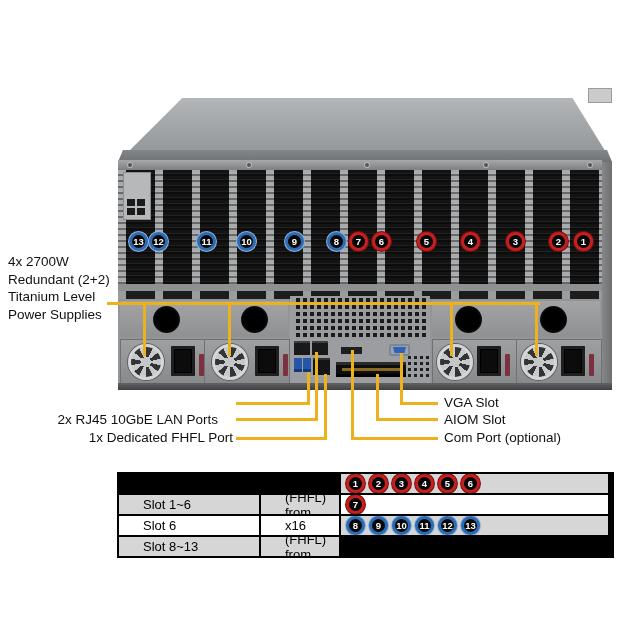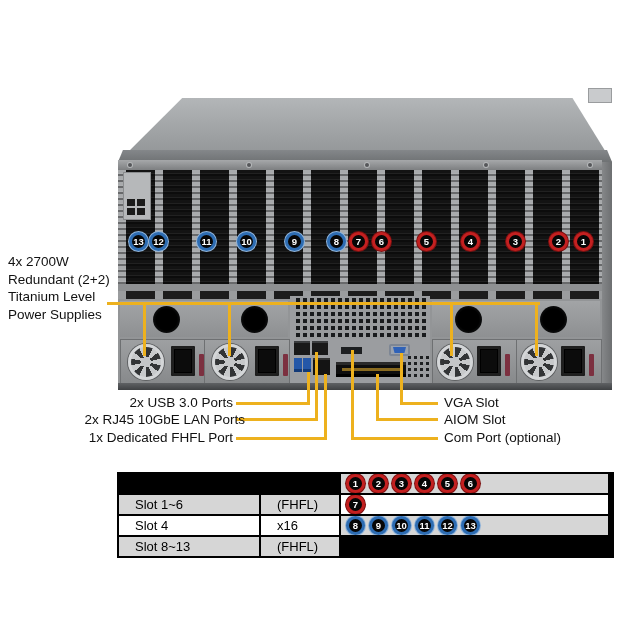--- a/index.html
+++ b/index.html
@@ -87,21 +87,21 @@
   .psu-text{left:8px;top:253px;line-height:17.5px;}
   .right-align{width:200px;text-align:right;}
 
   
   .slot-table{left:117px;top:472px;width:493px;border:2px solid #000;background:#000;
     display:grid;grid-template-columns:140px 78px 267px;grid-auto-rows:19px;gap:2px;z-index:7;}
   .cell{background:#fff;display:flex;align-items:center;font-size:13px;overflow:hidden;}
   .cell.head{font-weight:700;justify-content:center;margin-top:36px;}
   .cell.shaded{background:#d6d6d6;}
   .cell.badges{padding-left:5px;gap:4px;}
-  .cell.txt{padding-left:16px;}
+  .cell.txt{padding-left:24px;}
 </style>
 </head>
 <body>
 
 <div class="canvas">
 
   <div>
     <div class="abs top-tab"></div>
     <div class="abs chassis-top"></div>
     <div class="abs chassis-top-lip"></div>
@@ -214,22 +214,21 @@
   <div class="abs cl v" style="left:351px;top:350px;height:90px"></div>
   <div class="abs cl h" style="left:351px;top:437px;width:87px"></div>
 
   <div class="lbl psu-text">
     <div>4x 2700W</div>
     <div>Redundant (2+2)</div>
     <div>Titanium Level</div>
     <div>Power Supplies</div>
   </div>
 
-  <div class="lbl right-align" style="left:33px;top:395px">2x USB 3.0 Ports</div>
-  <div class="lbl right-align" style="left:45px;top:412px">2x RJ45 10GbE LAN Ports</div>
+  <div class="lbl right-align" style="left:18px;top:412px">2x RJ45 10GbE LAN Ports</div>
   <div class="lbl right-align" style="left:33px;top:430px">1x Dedicated FHFL Port</div>
 
   <div class="lbl" style="left:444px;top:395px">VGA Slot</div>
   <div class="lbl" style="left:444px;top:412px">AIOM Slot</div>
   <div class="lbl" style="left:444px;top:430px">Com Port (optional)</div>
 
   <div class="abs slot-table">
     <div class="cell head"></div>
     <div class="cell head">Slot Name</div>
 
@@ -240,21 +239,21 @@
         <span class="badge red">4</span>
         <span class="badge red">5</span>
         <span class="badge red">6</span>
       </div>
     <div class="cell shaded txt">Slot 1~6</div>
     <div class="cell shaded txt">PCIe 5.0 x16 (FHFL) from PLX Switch</div>
 
     <div class="cell badges">
         <span class="badge red">7</span>
       </div>
-    <div class="cell txt">Slot 4</div>
+    <div class="cell txt">Slot 6</div>
     <div class="cell txt">PCIe 7.7 x16 (FHFL)</div>
 
     <div class="cell shaded badges">
         <span class="badge blue">8</span>
         <span class="badge blue">9</span>
         <span class="badge blue">10</span>
         <span class="badge blue">11</span>
         <span class="badge blue">12</span>
         <span class="badge blue">13</span>
       </div>

